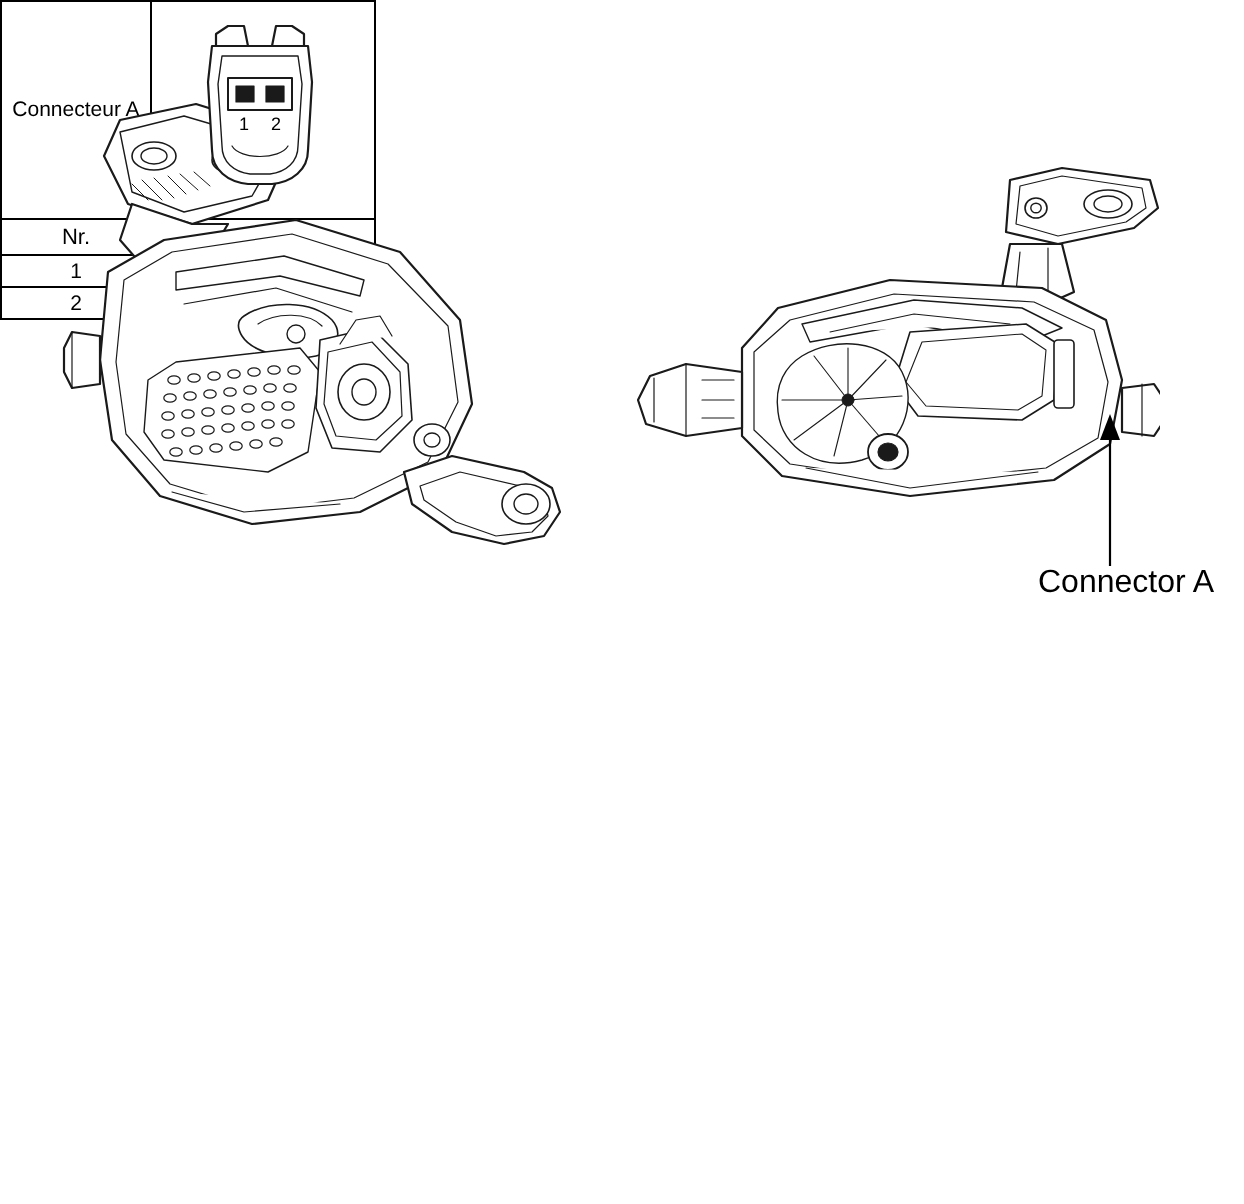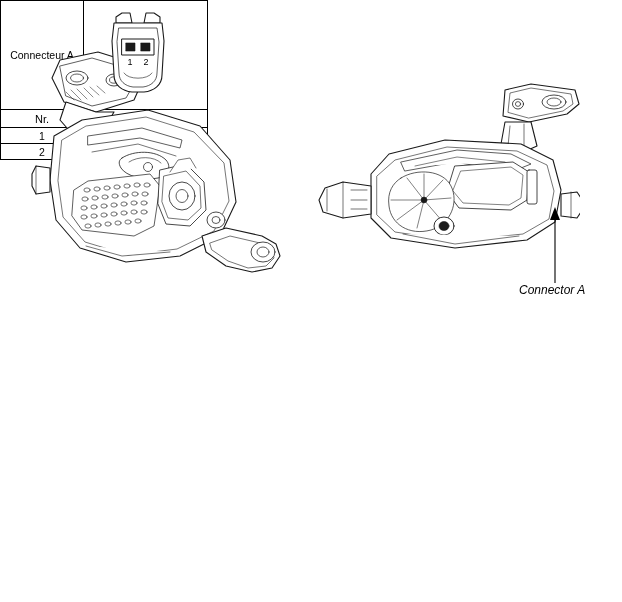--- a/index.html
+++ b/index.html
@@ -17,31 +17,30 @@
     height: 602px;
     background: #ffffff;
     overflow: hidden;
   }
   .abs { position: absolute; }
 
   
   #callout-label {
     left: 519px;
     top: 283px;
-    font-size: 12px;
+    font-size: 16px;
     color: #000;
     white-space: nowrap;
-    font-style: italic;
   }
 
   
   #connector-table {
     left: 200px;
     top: 352px;
-    width: 208px;
+    width: 188px;
     border-collapse: collapse;
     font-size: 10.5px;
   }
   #connector-table td, #connector-table th {
     border: 1px solid #000;
     padding: 0;
     text-align: center;
     vertical-align: middle;
     font-weight: normal;
   }

